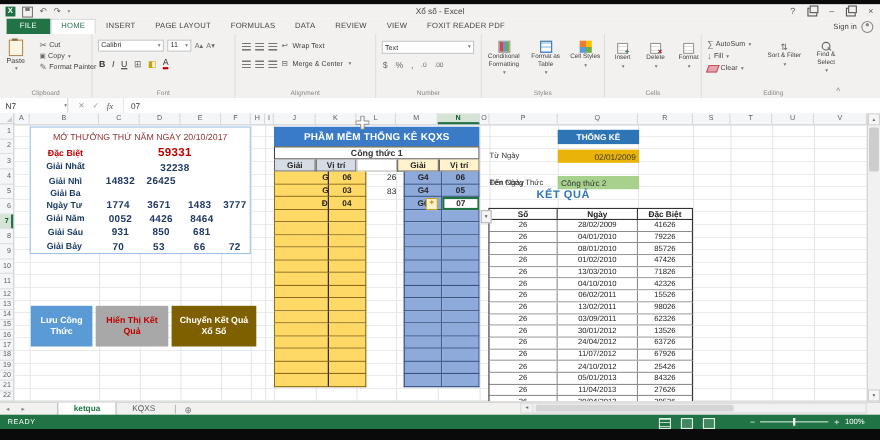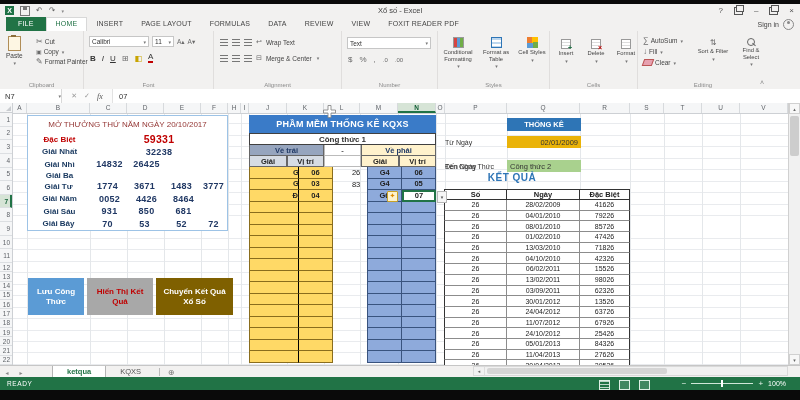--- a/index.html
+++ b/index.html
@@ -498,21 +498,21 @@
               <div class="lline">
                 <div class="lcell">14832</div>
                 <div class="lcell">26425</div>
               </div>
             </div>
           </div>
           <div class="lrow">
             <div class="llabel">Giải Ba</div>
           </div>
           <div class="lrow">
-            <div class="llabel">Giải Tư</div>
+            <div class="llabel">Ngày Tư</div>
             <div class="lvals">
               <div class="lline">
                 <div class="lcell">1774</div>
                 <div class="lcell">3671</div>
                 <div class="lcell">1483</div>
                 <div class="lcell">3777</div>
               </div>
             </div>
           </div>
           <div class="lrow">
@@ -534,42 +534,37 @@
                 <div class="lcell">681</div>
               </div>
             </div>
           </div>
           <div class="lrow">
             <div class="llabel">Giải Bảy</div>
             <div class="lvals">
               <div class="lline">
                 <div class="lcell">70</div>
                 <div class="lcell">53</div>
-                <div class="lcell">52</div>
+                <div class="lcell">66</div>
                 <div class="lcell">72</div>
               </div>
             </div>
           </div>
         </div>
     </div>
 
     <div id="action-buttons">
         <div class="abtn blue">Lưu Công Thức</div>
         <div class="abtn gray">Hiển Thị Kết Quả</div>
         <div class="abtn olive">Chuyển Kết Quả Xổ Số</div>
       </div>
 
     <div id="formula-panel">
       <div class="fp-title">PHẦM MỀM THỐNG KÊ KQXS</div>
       <div class="fp-sub">Công thức 1</div>
-      <div class="fp-hdr">
-        <div class="vh vh-left">Về trái</div>
-        <div class="vh vh-mid">-</div>
-        <div class="vh vh-right">Về phải</div>
-      </div>
       <div class="fp-sub2">
         <div class="sh g1">Giải</div>
         <div class="sh g2">Vị trí</div>
         <div class="sh m"></div>
         <div class="sh g3">Giải</div>
         <div class="sh g4">Vị trí</div>
       </div>
       <div id="formula-rows">
           <div class="frow">
             <div class="fc yl first">G2</div>

